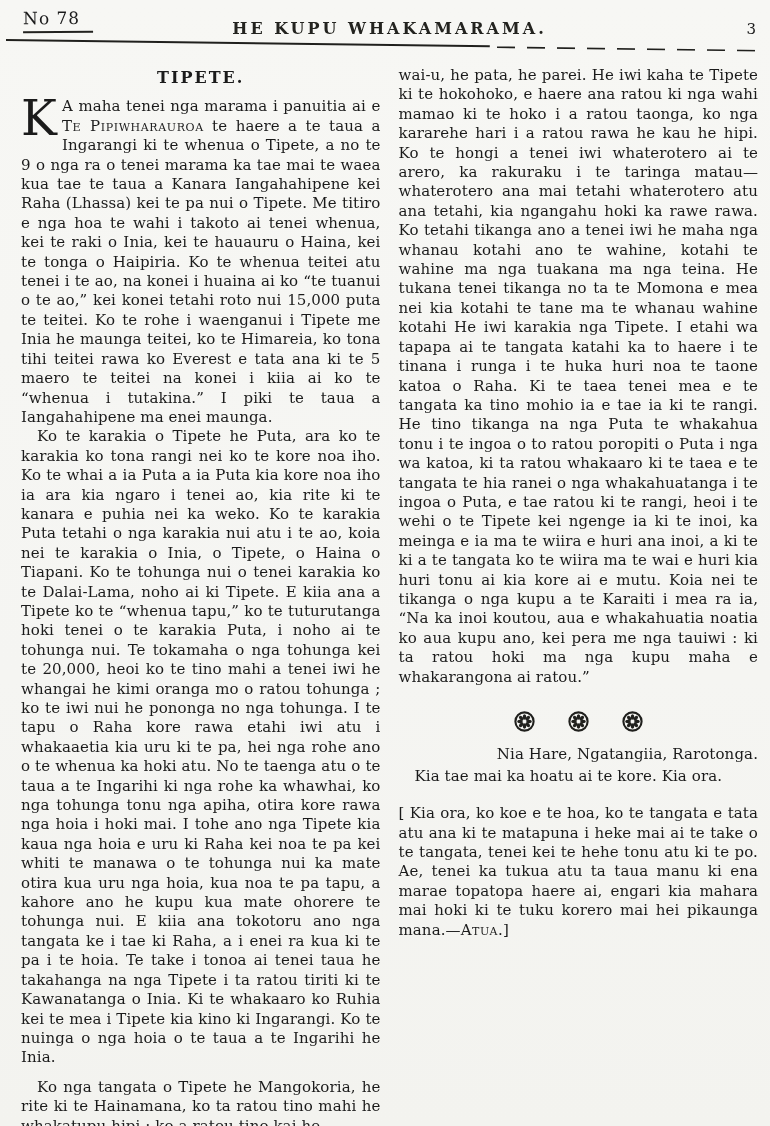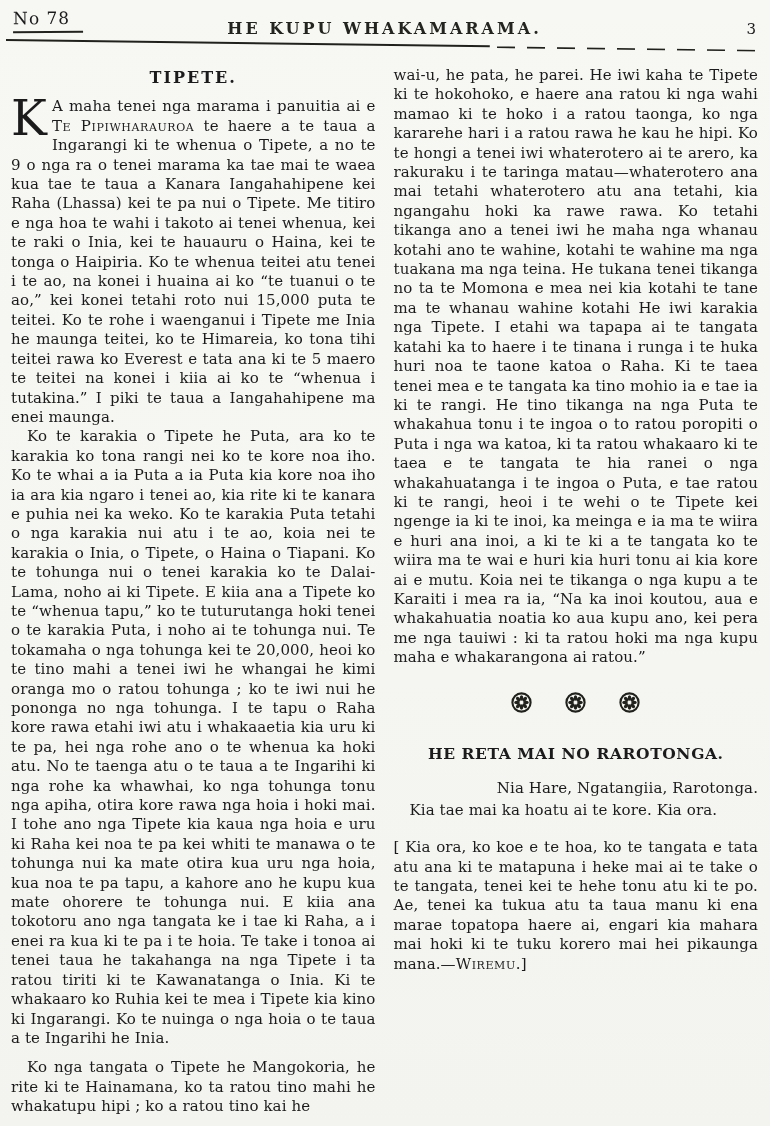--- a/index.html
+++ b/index.html
@@ -6,21 +6,21 @@
   body {
     width: 770px; height: 1126px; overflow: hidden;
     background: #f6f6f3;
     font-family: "DejaVu Serif", "Liberation Serif", serif;
     color: #1b1b1b;
   }
   .page {
     position: relative;
     width: 770px; height: 1126px;
     box-sizing: border-box;
-    padding: 6px 12px 0 11px;
+    padding: 6px 12px 0 21px;
     background: linear-gradient(180deg, #f7f7f4 0%, #f5f5f2 60%, #f3f3ef 100%);
   }
   
   .hdr {
     display: flex; align-items: baseline;
     padding: 2px 2px 0 2px;
   }
   .issue {
     width: 130px; font-size: 17px; letter-spacing: 1px;
     border-bottom: 2px solid #22221f;
@@ -143,21 +143,20 @@
               <ellipse cx="12" cy="6.8" rx="2" ry="3.2" transform="rotate(180 12 12)"></ellipse>
               <ellipse cx="12" cy="6.8" rx="2" ry="3.2" transform="rotate(225 12 12)"></ellipse>
               <ellipse cx="12" cy="6.8" rx="2" ry="3.2" transform="rotate(270 12 12)"></ellipse>
               <ellipse cx="12" cy="6.8" rx="2" ry="3.2" transform="rotate(315 12 12)"></ellipse>
             </g>
             <circle cx="12" cy="12" r="1.7" fill="#f6f6f3"></circle>
           </svg>
         </span>
       </div>
 
-      <h2 class="reta-title">HE RETA MAI NO RAROTONGA.</h2>
 
       <p class="para address">Nia Hare, Ngatangiia, Rarotonga.</p>
       <p class="para indent closing">Kia tae mai ka hoatu ai te kore.  Kia ora.</p>
-      <p class="para note"><span>[ Kia ora, ko koe e te hoa, ko te tangata e tata atu ana ki te matapuna i heke mai ai te take o te tangata, tenei kei te hehe tonu atu ki te po.  Ae, tenei ka tukua atu ta taua manu ki ena marae topatopa haere ai, engari kia mahara mai hoki ki te tuku korero mai hei pikaunga mana.—</span><span class="sc">Wiremu</span><span>.]</span></p>
+      <p class="para note"><span>[ Kia ora, ko koe e te hoa, ko te tangata e tata atu ana ki te matapuna i heke mai ai te take o te tangata, tenei kei te hehe tonu atu ki te po.  Ae, tenei ka tukua atu ta taua manu ki ena marae topatopa haere ai, engari kia mahara mai hoki ki te tuku korero mai hei pikaunga mana.—</span><span class="sc">Atua</span><span>.]</span></p>
     </section>
 
   </div>
 </div>
 
 </body></html>

